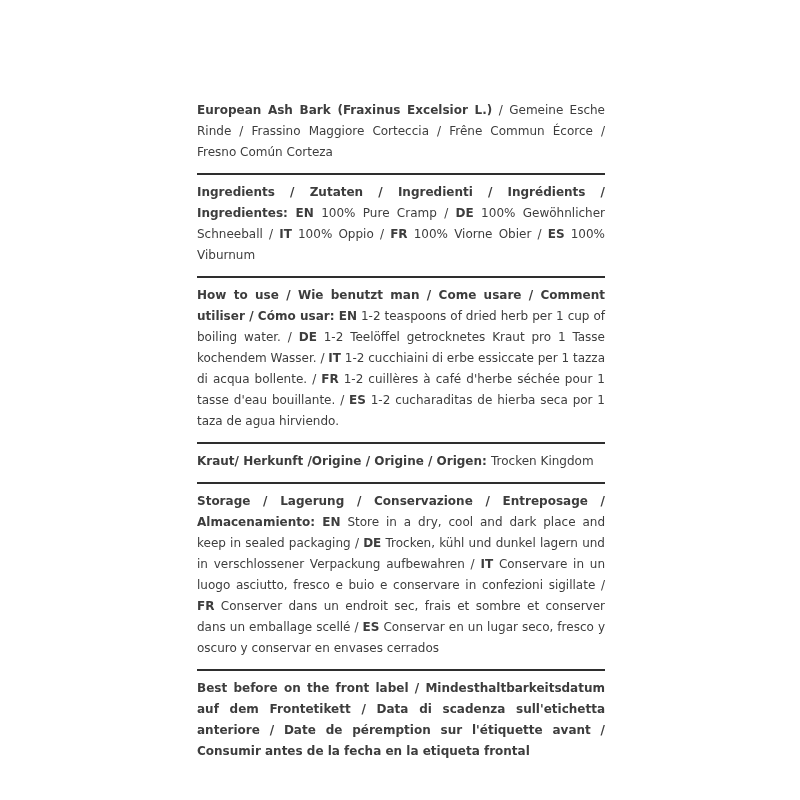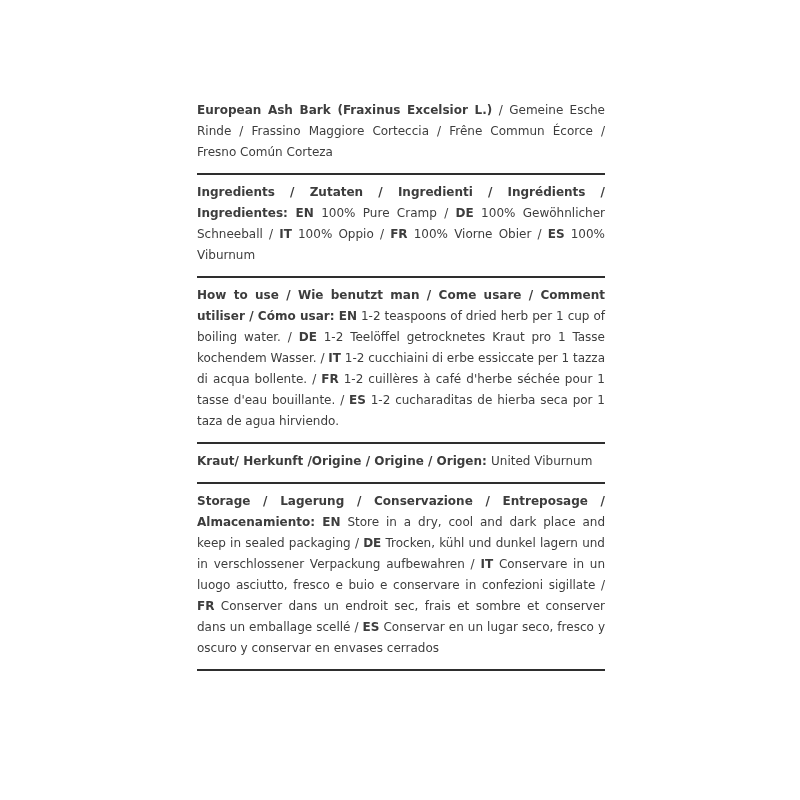--- a/index.html
+++ b/index.html
@@ -46,23 +46,24 @@
     <hr class="divider">
 
     <p class="sec"><span class="seg-bold">Ingredients / Zutaten / Ingredienti / Ingrédients / Ingredientes: </span><span class="seg-bold">EN</span><span> 100% Pure Cramp / </span><span class="seg-bold">DE</span><span> 100% Gewöhnlicher Schneeball / </span><span class="seg-bold">IT</span><span> 100% Oppio / </span><span class="seg-bold">FR</span><span> 100% Viorne Obier / </span><span class="seg-bold">ES</span><span> 100% Viburnum</span></p>
 
     <hr class="divider">
 
     <p class="sec"><span class="seg-bold">How to use / Wie benutzt man / Come usare / Comment utiliser / Cómo usar: </span><span class="seg-bold">EN</span><span> 1-2 teaspoons of dried herb per 1 cup of boiling water. / </span><span class="seg-bold">DE</span><span> 1-2 Teelöffel getrocknetes Kraut pro 1 Tasse kochendem Wasser. / </span><span class="seg-bold">IT</span><span> 1-2 cucchiaini di erbe essiccate per 1 tazza di acqua bollente. / </span><span class="seg-bold">FR</span><span> 1-2 cuillères à café d'herbe séchée pour 1 tasse d'eau bouillante. / </span><span class="seg-bold">ES</span><span> 1-2 cucharaditas de hierba seca por 1 taza de agua hirviendo.</span></p>
 
     <hr class="divider">
 
-    <p class="sec"><span class="seg-bold">Kraut/ Herkunft /Origine / Origine / Origen: </span><span>United Viburnum</span></p>
+    <p class="sec"><span class="seg-bold">Kraut/ Herkunft /Origine / Origine / Origen: </span><span>Trocken Kingdom</span></p>
 
     <hr class="divider">
 
     <p class="sec"><span class="seg-bold">Storage / Lagerung / Conservazione / Entreposage / Almacenamiento: </span><span class="seg-bold">EN</span><span> Store in a dry, cool and dark place and keep in sealed packaging / </span><span class="seg-bold">DE</span><span> Trocken, kühl und dunkel lagern und in verschlossener Verpackung aufbewahren / </span><span class="seg-bold">IT</span><span> Conservare in un luogo asciutto, fresco e buio e conservare in confezioni sigillate / </span><span class="seg-bold">FR</span><span> Conserver dans un endroit sec, frais et sombre et conserver dans un emballage scellé / </span><span class="seg-bold">ES</span><span> Conservar en un lugar seco, fresco y oscuro y conservar en envases cerrados</span></p>
 
     <hr class="divider">
 
+    <p class="sec"><span class="seg-bold">Best before on the front label / Mindesthaltbarkeitsdatum auf dem Frontetikett / Data di scadenza sull'etichetta anteriore / Date de péremption sur l'étiquette avant / Consumir antes de la fecha en la etiqueta frontal</span></p>
 
   </div>
 </div>
 
 </body></html>

